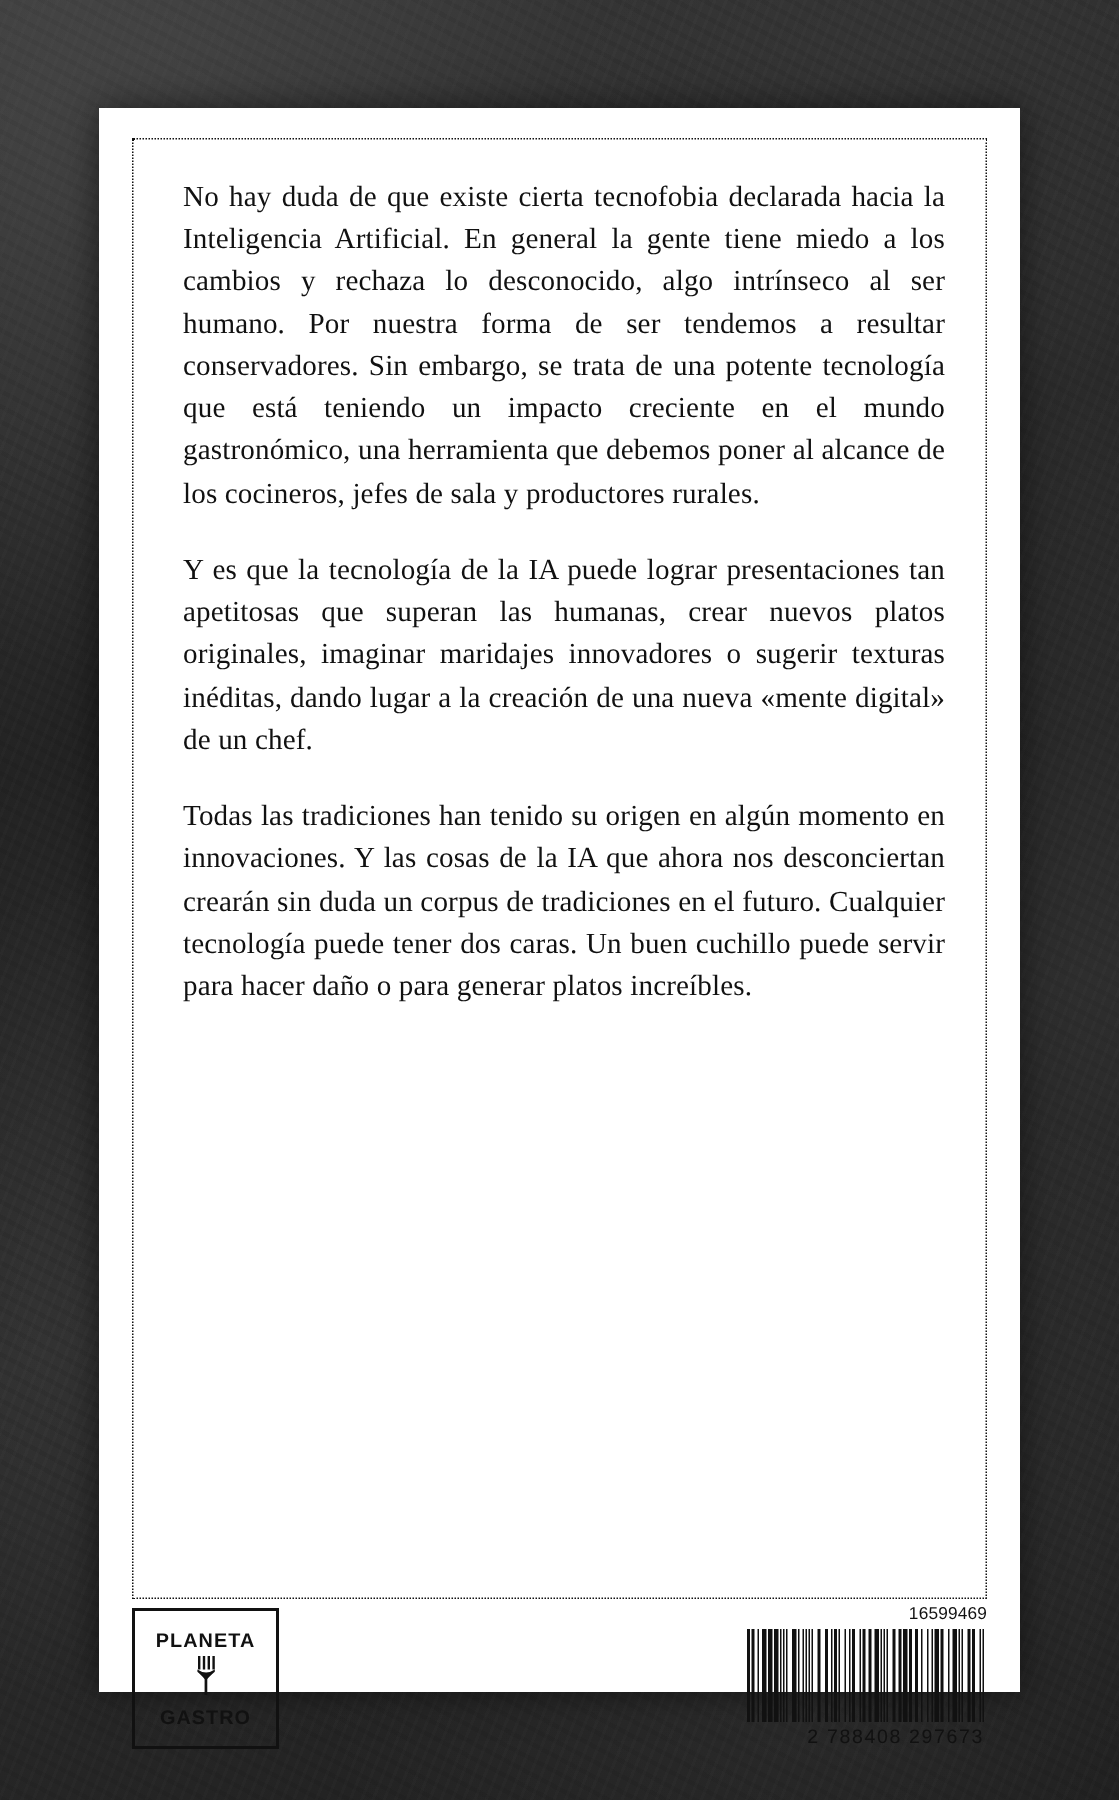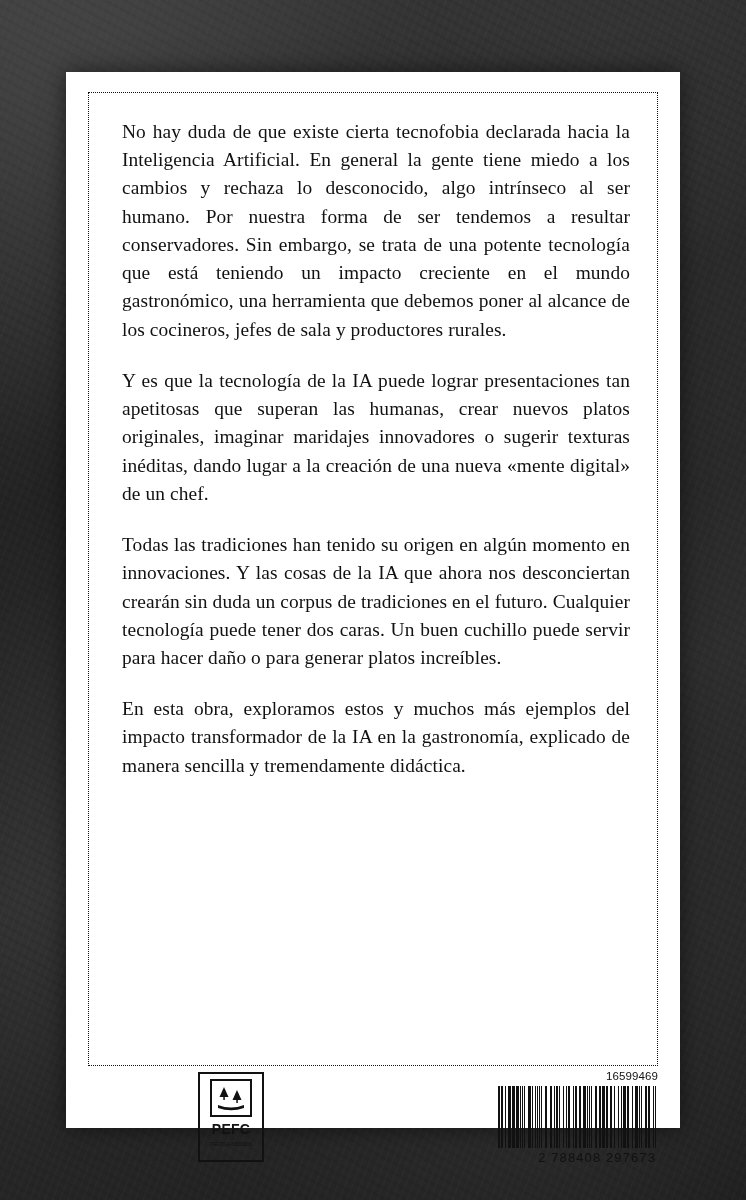--- a/index.html
+++ b/index.html
@@ -190,39 +190,38 @@
 <div class="backdrop"></div>
 
 <div class="cover">
 
   <div class="dotted-frame"></div>
 
   <div class="blurb">
     <p>No hay duda de que existe cierta tecnofobia declarada hacia la Inteligencia Artificial. En general la gente tiene miedo a los cambios y rechaza lo desconocido, algo intrínseco al ser humano. Por nuestra forma de ser tendemos a resultar conservadores. Sin embargo, se trata de una potente tecnología que está teniendo un impacto creciente en el mundo gastronómico, una herramienta que debemos poner al alcance de los cocineros, jefes de sala y productores rurales.</p>
     <p>Y es que la tecnología de la IA puede lograr presentaciones tan apetitosas que superan las humanas, crear nuevos platos originales, imaginar maridajes innovadores o sugerir texturas inéditas, dando lugar a la creación de una nueva «mente digital» de un chef.</p>
     <p>Todas las tradiciones han tenido su origen en algún momento en innovaciones. Y las cosas de la IA que ahora nos desconciertan crearán sin duda un corpus de tradiciones en el futuro. Cualquier tecnología puede tener dos caras. Un buen cuchillo puede servir para hacer daño o para generar platos increíbles.</p>
-    <p>En esta obra, exploramos estos y muchos más ejemplos del impacto transformador de la IA en la gastronomía, explicado de manera sencilla y tremendamente didáctica.</p>
   </div>
 
   <div class="footer">
 
-
-    <div class="logo-pefc">
-      <span class="pefc-mark">
-        <svg width="32" height="28" viewBox="0 0 32 28" aria-hidden="true">
-          <path d="M9 3 L13.5 13 L4.5 13 Z" fill="#111"></path>
-          <rect x="8.3" y="13" width="1.5" height="3" fill="#111"></rect>
-          <path d="M22 6 L26.5 16 L17.5 16 Z" fill="#111"></path>
-          <rect x="21.3" y="16" width="1.5" height="3" fill="#111"></rect>
-          <path d="M3 21 Q16 26 29 21 L29 24 Q16 28.5 3 24 Z" fill="#111"></path>
+    <div class="logo-planeta">
+      <span class="lp-word">PLANETA</span>
+      <span class="fork">
+        <svg width="13" height="26" viewBox="0 0 13 26" aria-hidden="true">
+          <rect x="1" y="0" width="1.6" height="9" fill="#111"></rect>
+          <rect x="4.2" y="0" width="1.6" height="9" fill="#111"></rect>
+          <rect x="7.4" y="0" width="1.6" height="9" fill="#111"></rect>
+          <rect x="10.6" y="0" width="1.6" height="9" fill="#111"></rect>
+          <path d="M0.6 9 Q6.4 13 12.2 9 L12.2 10.5 Q7.6 14.5 7.2 15.5 L7.2 26 L5.4 26 L5.4 15.5 Q5.0 14.5 0.6 10.5 Z" fill="#111"></path>
         </svg>
       </span>
-      <span class="pefc-name">PEFC</span>
-      <span class="pefc-code">PEFC/14-38300305</span>
+      <span class="lp-word">GASTRO</span>
     </div>
+
 
     <div class="isbn-box">
       <div class="ref-number">16599469</div>
       <div class="barcode" id="barcode">
           <span style="width: 2px;"></span>
           <span style="width: 1px; background: transparent;"></span>
           <span style="width: 2px;"></span>
           <span style="width: 2px; background: transparent;"></span>
           <span style="width: 1px;"></span>
           <span style="width: 2px; background: transparent;"></span>

